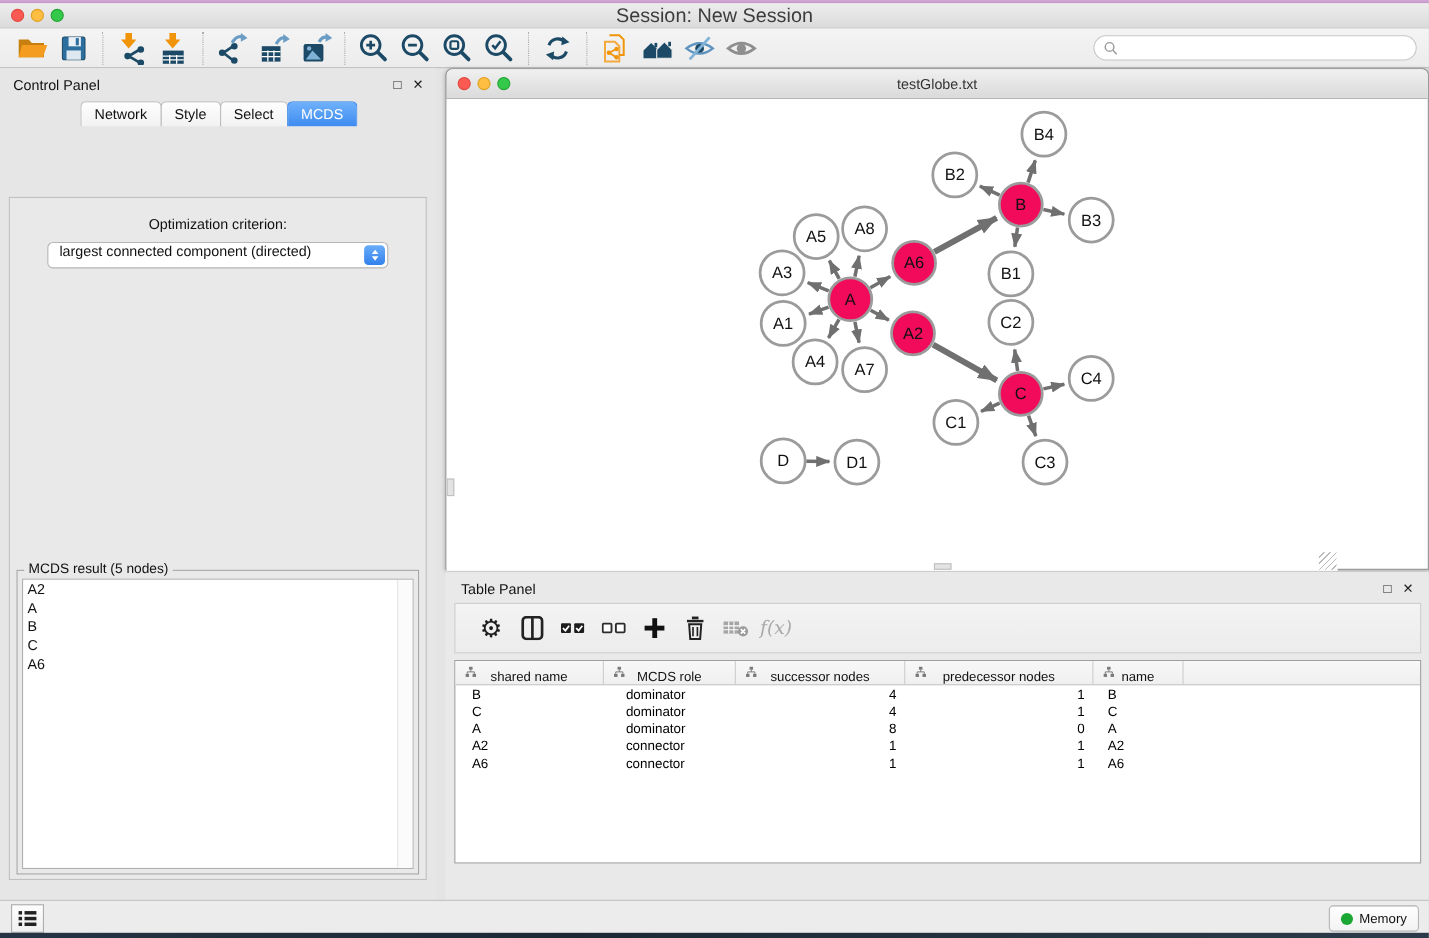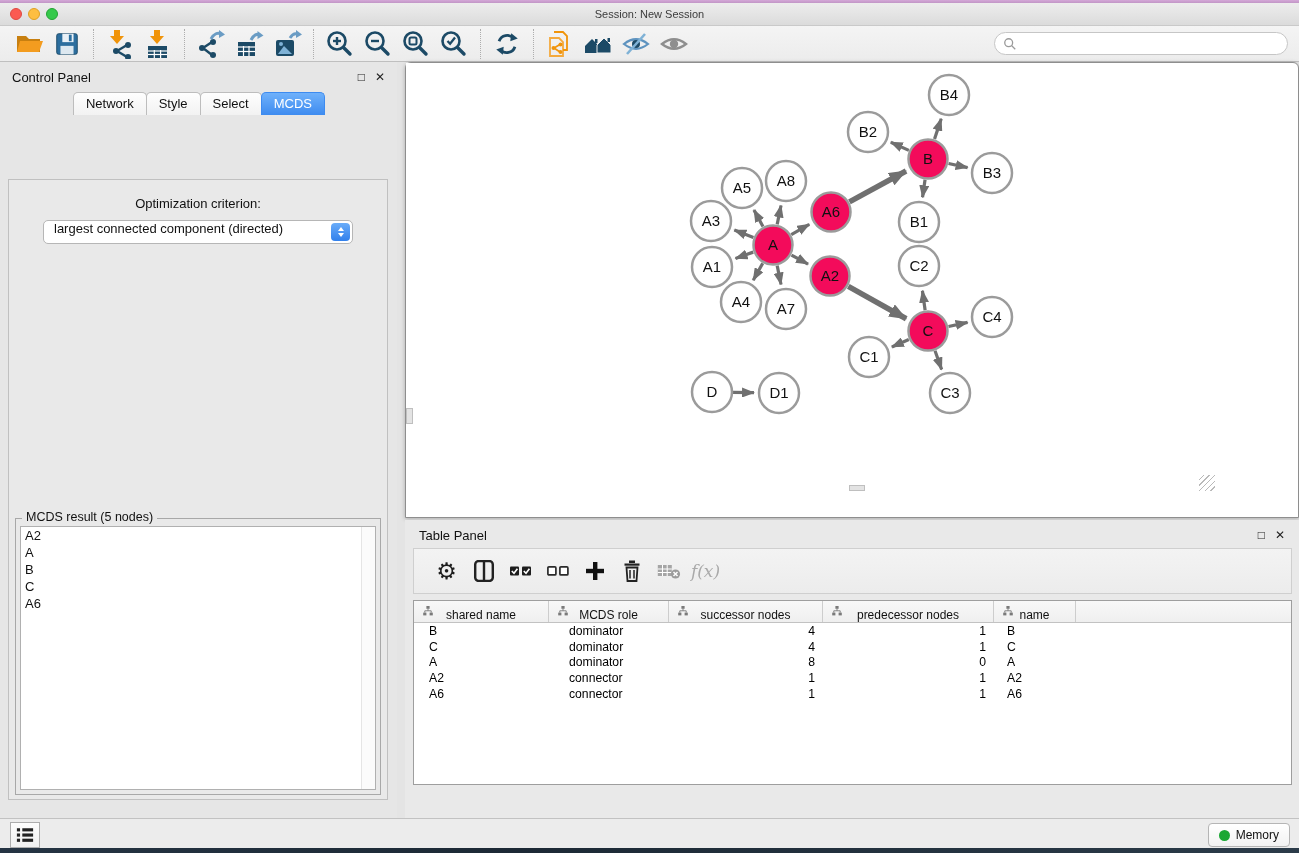--- a/index.html
+++ b/index.html
@@ -6,21 +6,21 @@
   body{font-family:"Liberation Sans","DejaVu Sans",sans-serif; background:#20303C; width:1299px;}
   .screen{position:relative;width:1299px;height:853px;overflow:hidden;background:#E4E4E4;}
 
   
   .purple-strip{position:absolute;left:0;top:0;width:100%;height:3px;background:linear-gradient(#D5A9D8,#C195C6);}
   .titlebar{position:absolute;left:0;top:3px;width:100%;height:22px;background:linear-gradient(#EDEDED,#DBDBDB);border-bottom:1px solid #C9C9C9;display:flex;align-items:center;}
   .tl{width:12px;height:12px;border-radius:50%;margin-left:6px;box-sizing:border-box;}
   .tl.red{background:#FB5A52;border:1px solid #DF4941;margin-left:10px;}
   .tl.yellow{background:#FDBE41;border:1px solid #DFA023;}
   .tl.green{background:#35C94B;border:1px solid #24A334;}
-  .app-title{position:absolute;left:0;right:0;text-align:center;font-size:11px;color:#3C3C3C;}
+  .app-title{position:absolute;left:0;right:0;text-align:center;font-size:18px;color:#3C3C3C;}
   .toolbar{position:absolute;left:0;top:26px;width:100%;height:36px;background:linear-gradient(#F4F4F4,#ECECEC);border-bottom:1px solid #BFBFBF;display:flex;align-items:center;padding-left:10px;box-sizing:border-box;}
   .tbtn{width:38px;height:32px;display:flex;align-items:center;justify-content:center;cursor:pointer;}
   .sep{height:30px;border-left:1px dotted #ADADAD;margin:0 7px;}
   .searchbox{position:absolute;right:11px;top:6px;width:294px;height:23px;background:#fff;border:1px solid #C6C6C6;border-radius:12px;display:flex;align-items:center;padding-left:8px;box-sizing:border-box;}
   .searchbox input{border:none;outline:none;flex:1;font-size:12px;background:transparent;margin-left:5px;}
 
   
   .cpanel{position:absolute;left:0;top:62px;width:397px;height:756px;background:#E6E6E6;}
   .panel-head{display:flex;align-items:center;height:30px;padding:0 12px;font-size:13px;color:#111;}
   .panel-head .spacer{flex:1;}
@@ -275,20 +275,26 @@
             <div class="item">B</div>
             <div class="item">C</div>
             <div class="item">A6</div>
             <div class="result-scroll"></div>
           </div>
       </div>
     </div>
   </div>
 
   <div class="netwin">
+    <div class="wtitle">
+      <span class="tl red"></span>
+      <span class="tl yellow"></span>
+      <span class="tl green"></span>
+      <span class="t">testGlobe.txt</span>
+    </div>
     <div class="net-canvas">
       <svg id="graph-svg" width="892" height="429">
           <defs>
             <marker id="arrN" markerUnits="userSpaceOnUse" markerWidth="13" markerHeight="10" refX="12" refY="5" orient="auto">
               <path d="M0,0 L13,5 L0,10 z" fill="#707070"></path>
             </marker>
             <marker id="arrT" markerUnits="userSpaceOnUse" markerWidth="18" markerHeight="14" refX="17" refY="7" orient="auto">
               <path d="M0,0 L18,7 L0,14 z" fill="#707070"></path>
             </marker>
           </defs>

